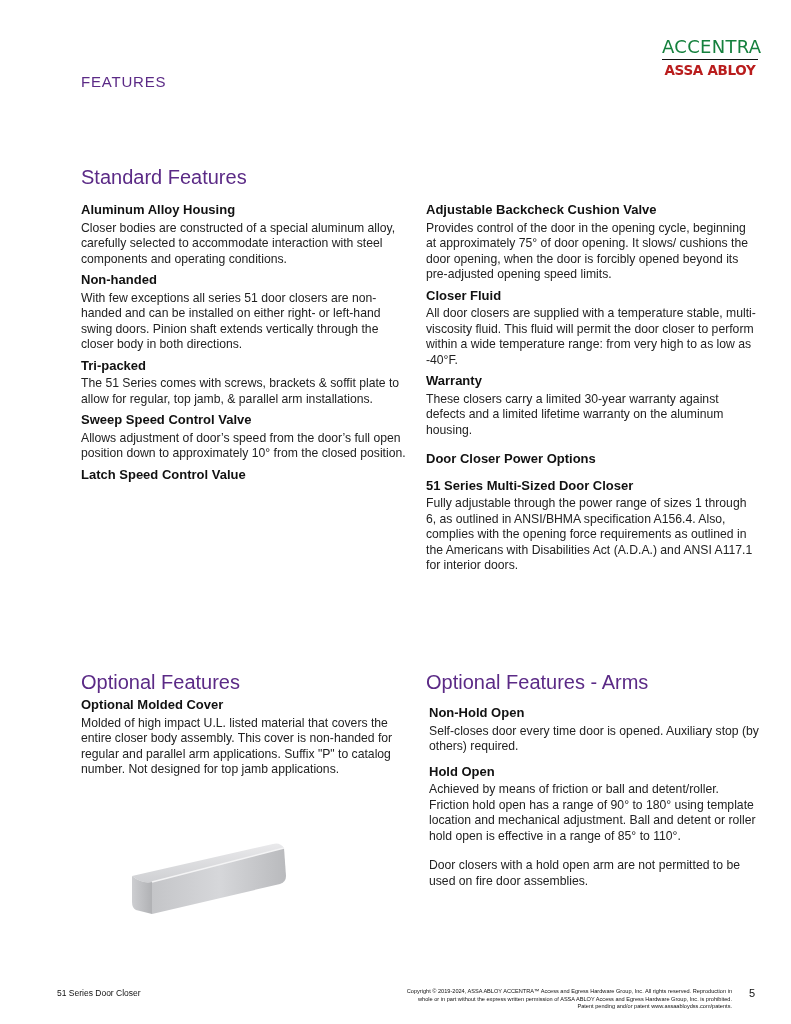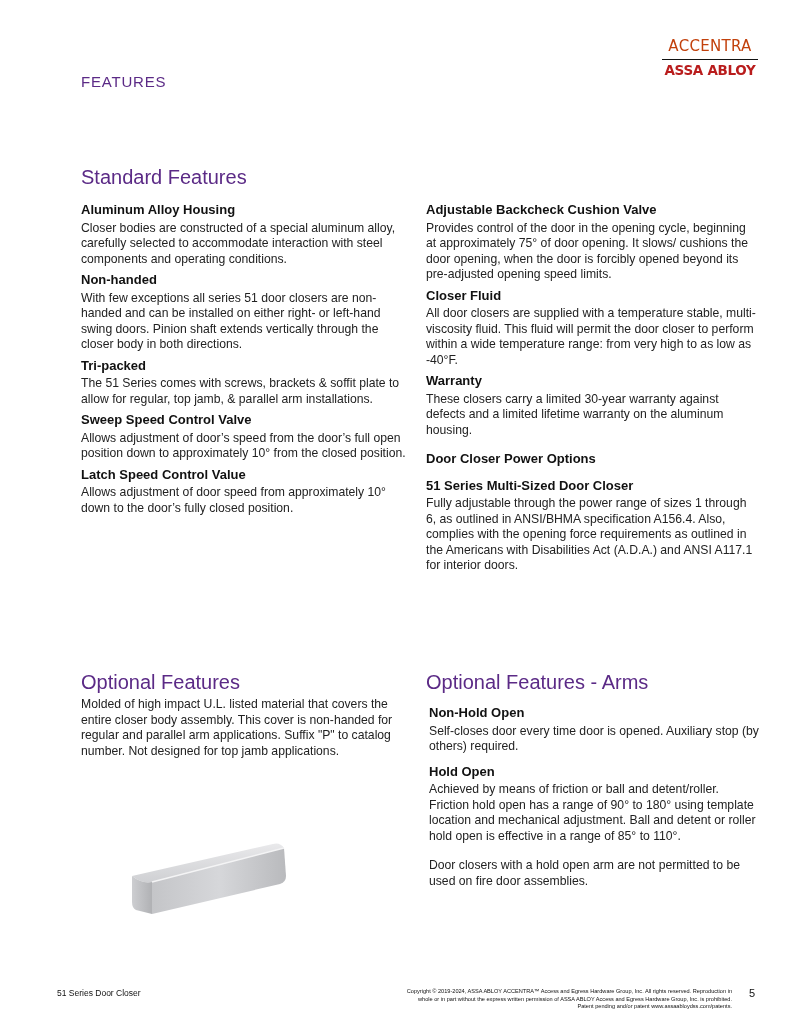--- a/index.html
+++ b/index.html
@@ -1,20 +1,20 @@
 <!DOCTYPE html>
 <html><head>
 <meta charset="utf-8">
 <style>
   html, body { margin: 0; padding: 0; background: #ffffff; }
   body { width: 791px; height: 1024px; position: relative; overflow: hidden;
          font-family: "Liberation Sans", sans-serif; color: #1a1a1a; }
   .abs { position: absolute; }
   .logo { left: 662px; top: 38px; width: 96px; text-align: center; }
-  .logo-top { font-family: "DejaVu Sans", sans-serif; font-size: 15px; font-weight: normal; letter-spacing: 0.3px; color: #c2410c; line-height: 17px; }
+  .logo-top { font-family: "DejaVu Sans", sans-serif; font-size: 18px; font-weight: normal; letter-spacing: 0.3px; color: #15803d; line-height: 17px; }
   .logo-line { height: 1px; background: #111; margin: 4px 0 3px 0; }
   .logo-bottom { font-family: "DejaVu Sans", sans-serif; font-size: 13.5px; font-weight: bold; letter-spacing: -0.3px; color: #b91c1c; line-height: 15px; }
   .page-title { left: 81px; top: 73px; font-size: 15px; letter-spacing: 0.8px; color: #5b2a86; font-weight: normal; }
   .section-title { font-size: 20px; color: #5b2a86; }
   .col { width: 332px; font-size: 12.2px; line-height: 15.5px; }
   .item-title { font-weight: bold; color: #111; margin: 0 0 3px 0; font-size: 13px; }
   .item-body { margin: 0 0 5px 0; color: #222; }
   .gap { height: 8px; }
   .footer-left { left: 57px; top: 988px; font-size: 8.5px; color: #111; }
   .footer-copy { left: 360px; top: 988px; width: 372px; font-size: 5.6px; line-height: 7.5px; text-align: right; color: #111; }
@@ -45,21 +45,20 @@
   <div>
     <div class="item-title">Tri-packed</div>
     <div class="item-body">The 51 Series comes with screws, brackets &amp; soffit plate to allow for regular, top jamb, &amp; parallel arm installations.</div>
   </div>
   <div>
     <div class="item-title">Sweep Speed Control Valve</div>
     <div class="item-body">Allows adjustment of door’s speed from the door’s full open position down to approximately 10° from the  closed position.</div>
   </div>
   <div>
     <div class="item-title">Latch Speed Control Value</div>
-    <div class="item-body">Allows adjustment of door speed from approximately 10° down to the door’s fully closed position.</div>
   </div>
 </div>
 
 <div class="abs col" style="left:426px; top:202px;">
   <div>
     <div class="item-title">Adjustable Backcheck Cushion Valve</div>
     <div class="item-body">Provides control of the door in the opening cycle, beginning at approximately 75° of door opening. It slows/ cushions the door opening, when the door is forcibly opened beyond its pre-adjusted opening speed limits.</div>
   </div>
   <div>
     <div class="item-title">Closer Fluid</div>
@@ -73,20 +72,21 @@
   <div class="item-title">Door Closer Power Options</div>
   <div class="gap"></div>
   <div>
     <div class="item-title">51 Series Multi-Sized Door Closer</div>
     <div class="item-body">Fully adjustable through the power range of sizes 1 through 6, as outlined in ANSI/BHMA specification A156.4. Also, complies with the opening force requirements as outlined in the Americans with Disabilities Act (A.D.A.) and ANSI A117.1 for interior doors.</div>
   </div>
 </div>
 
 <div class="abs section-title" style="left:81px; top:671px;">Optional Features</div>
 <div class="abs col" style="left:81px; top:697px;">
+  <div class="item-title">Optional Molded Cover</div>
   <div class="item-body">Molded of high impact U.L. listed material that covers the entire closer body assembly. This cover is non-handed for regular and parallel arm applications. Suffix "P" to catalog number. Not designed for top jamb applications.</div>
 </div>
 
 <svg class="abs" style="left:128px; top:836px;" width="170" height="80" viewBox="0 0 170 80">
   <defs>
     <linearGradient id="topg" x1="0" y1="0" x2="0" y2="1">
       <stop offset="0" stop-color="#e9e9eb"></stop>
       <stop offset="1" stop-color="#cfd0d3"></stop>
     </linearGradient>
     <linearGradient id="frontg" x1="0" y1="0" x2="1" y2="0">

